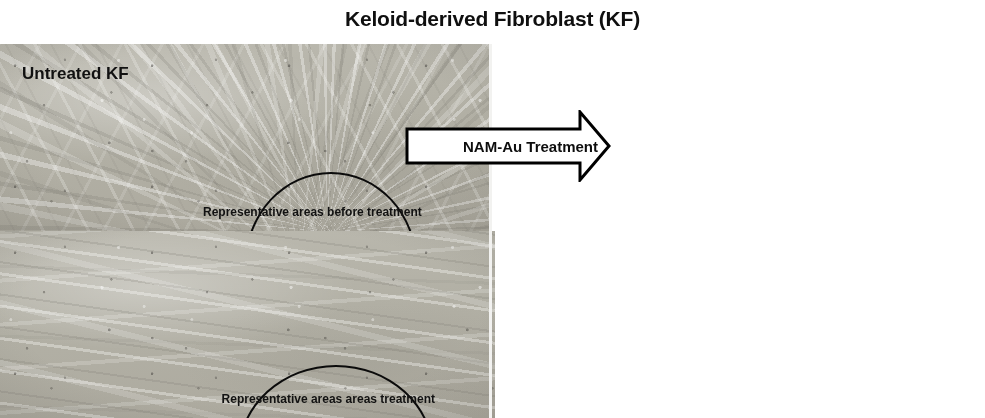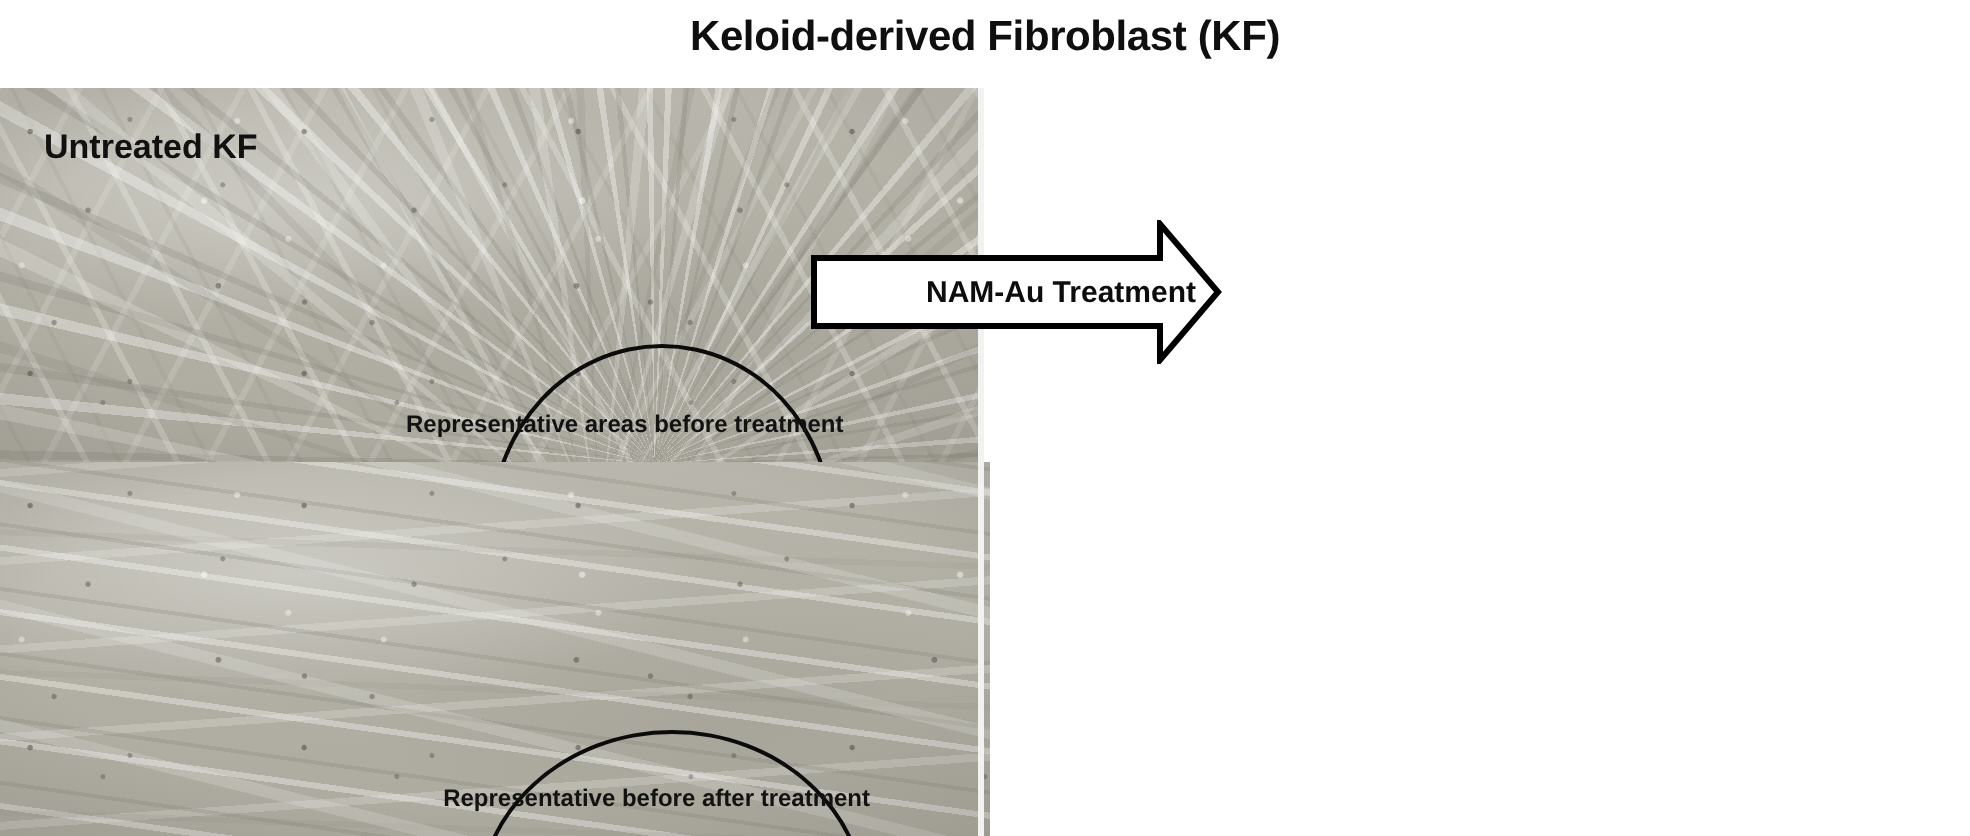--- a/index.html
+++ b/index.html
@@ -280,21 +280,21 @@
         <div class="micro-base"></div>
         <div class="fibres-aligned"></div>
         <div class="fibres-aligned-2"></div>
         <div class="speckle"></div>
         <div class="vignette"></div>
       </div>
 
       <div class="roi-circle" id="circle-treated"></div>
 
 
-      <div class="panel-caption" id="caption-after">Representative before after treatment</div>
+      <div class="panel-caption" id="caption-after">Representative areas areas treatment</div>
     </div>
 
   </div>
 
   <div class="panel-divider"></div>
 
   <div id="treatment-arrow">
     <svg viewBox="0 0 206 72" xmlns="http://www.w3.org/2000/svg">
       <polygon points="2,19 175,19 175,2 204,36 175,70 175,53 2,53" fill="#ffffff" stroke="#000000" stroke-width="3" stroke-linejoin="miter"></polygon>
     </svg>

